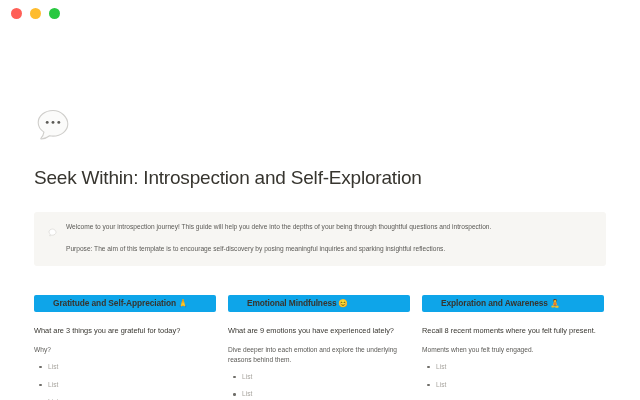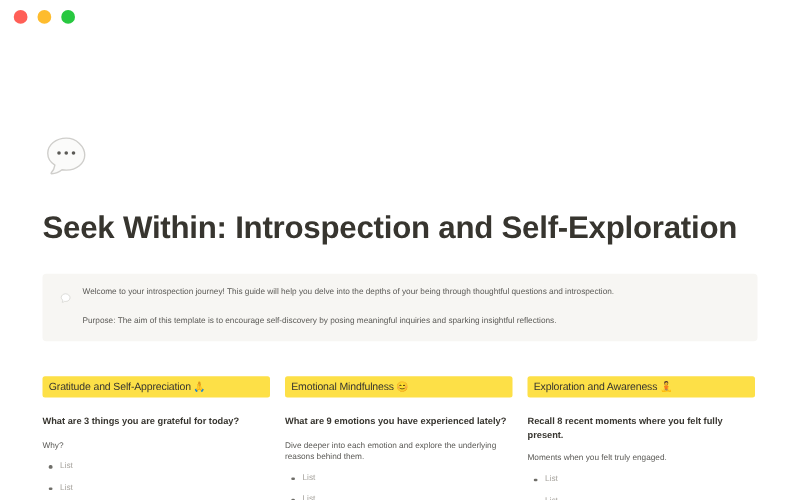--- a/index.html
+++ b/index.html
@@ -56,22 +56,22 @@
   .page-icon {
     margin-top: 80px;
     width: 38px;
     height: 38px;
     position: relative;
   }
   .page-icon svg { display: block; }
 
   .page-title {
     margin-top: 23px;
-    font-size: 25px;
-    font-weight: 700;
+    font-size: 19px;
+    font-weight: 400;
     letter-spacing: -0.2px;
     color: #37352f;
     line-height: 1.2;
   }
 
   
   .callout {
     margin-top: 22px;
     background: #f7f6f3;
     border-radius: 3px;
@@ -100,38 +100,38 @@
     display: flex;
     gap: 12px;
     width: 572px;
   }
   .column {
     width: 182px;
     flex: 0 0 182px;
   }
 
   .col-heading {
-    background: #fde047;
+    background: #0ea5e9;
     border-radius: 2px;
-    padding: 3px 5px 4px 5px;
+    padding: 3px 5px 4px 19px;
     font-size: 8.4px;
-    font-weight: 400;
+    font-weight: 700;
     color: #37352f;
     letter-spacing: -0.1px;
     display: inline-block;
     min-width: 100%;
     box-sizing: border-box;
     white-space: nowrap;
   }
   .col-heading .emoji { font-size: 8px; }
 
   .question {
     margin-top: 14px;
     font-size: 7.4px;
-    font-weight: 700;
+    font-weight: 400;
     line-height: 1.42;
     color: #37352f;
   }
   .subtext {
     margin-top: 9px;
     font-size: 6.6px;
     line-height: 1.45;
     color: #5b5a56;
   }
   .bullets {

